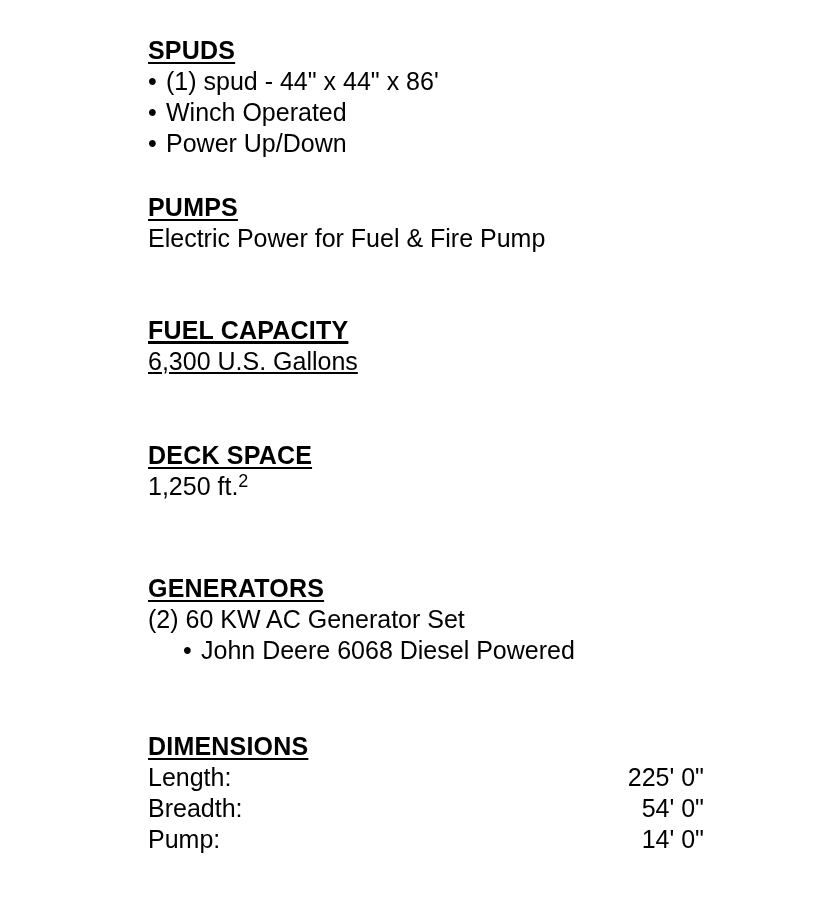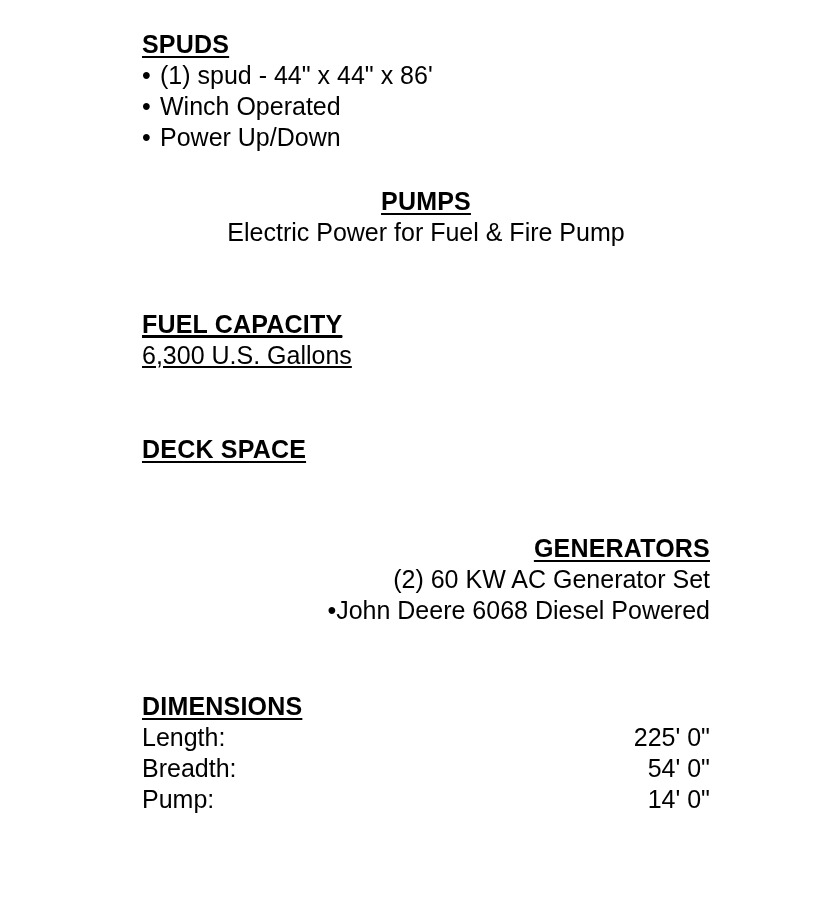--- a/index.html
+++ b/index.html
@@ -13,26 +13,26 @@
     height: 924px;
     background: #ffffff;
     color: #000000;
     font-family: "Liberation Sans", "DejaVu Sans", sans-serif;
     font-size: 25px;
     line-height: 31px;
     box-sizing: border-box;
     padding: 23px 114px 0 136px;
     overflow: hidden;
   }
-  .spec-section { margin: 6px; }
+  .spec-section { margin: 12px; }
   .spec-section.s1 { margin-bottom: 33px; }
-  .spec-section.s2 { margin-bottom: 61px; text-align: center; }
+  .spec-section.s2 { margin-bottom: 61px; }
   .spec-section.s3 { margin-bottom: 63px; text-decoration: underline; }
   .spec-section.s4 { margin-bottom: 68px; }
-  .spec-section.s5 { margin-bottom: 65px; text-align: right; }
+  .spec-section.s5 { margin-bottom: 65px; }
   .spec-section.s6 { margin-bottom: 0; }
   .heading {
     margin: 0;
     font-size: 25px;
     line-height: 31px;
     font-weight: bold;
     letter-spacing: 0.2px;
     text-decoration: underline;
     text-decoration-thickness: 2px;
     text-underline-offset: 3px;
@@ -84,20 +84,23 @@
     <div class="line">Electric Power for Fuel &amp; Fire Pump</div>
   </section>
 
   <section class="spec-section s3">
     <h2 class="heading">FUEL CAPACITY</h2>
     <div class="line">6,300 U.S. Gallons</div>
   </section>
 
   <section class="spec-section s4">
     <h2 class="heading">DECK SPACE</h2>
+    <div class="line">
+      <span>1,250 ft.</span><span class="superscript">2</span>
+    </div>
   </section>
 
   <section class="spec-section s5">
     <h2 class="heading">GENERATORS</h2>
     <div class="line">(2) 60 KW AC Generator Set</div>
     <div class="line bullet-line indented">
       <span class="bullet">•</span><span>John Deere 6068 Diesel Powered</span>
     </div>
   </section>
 

